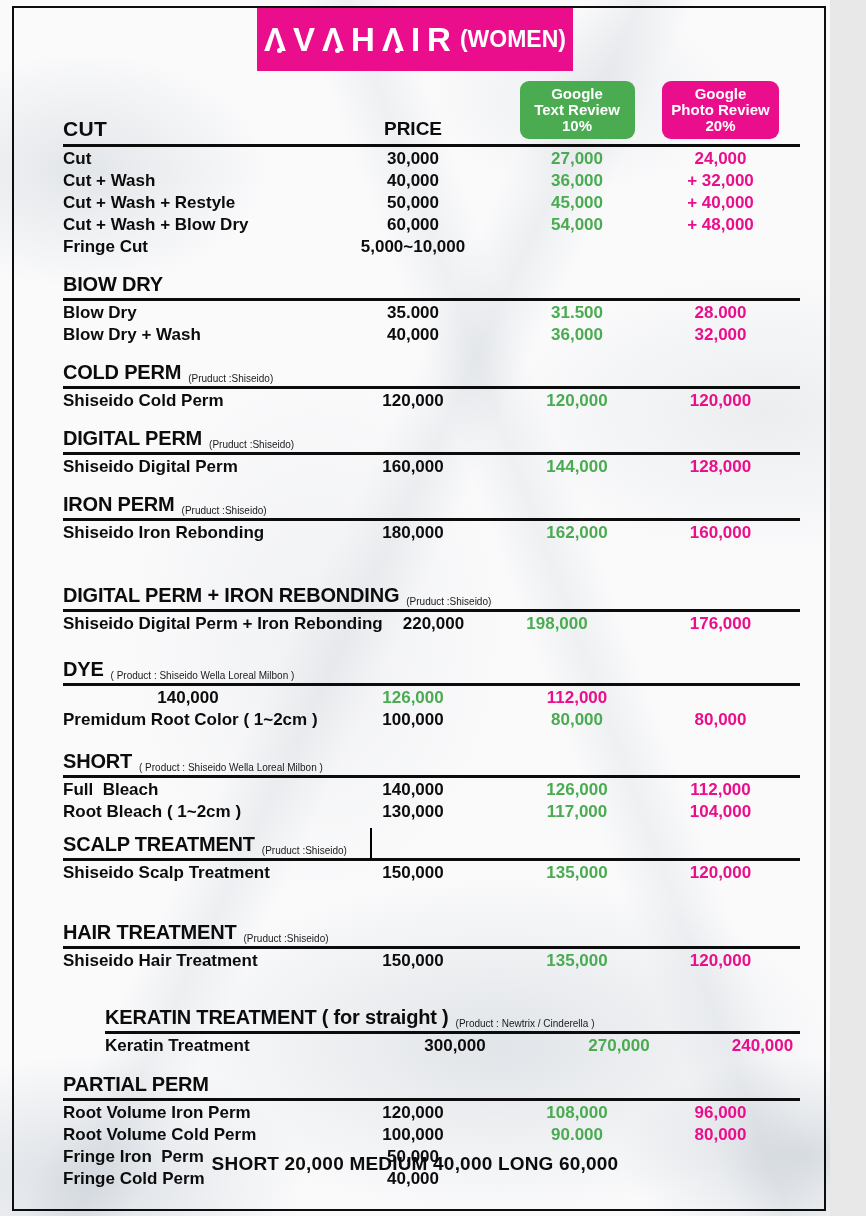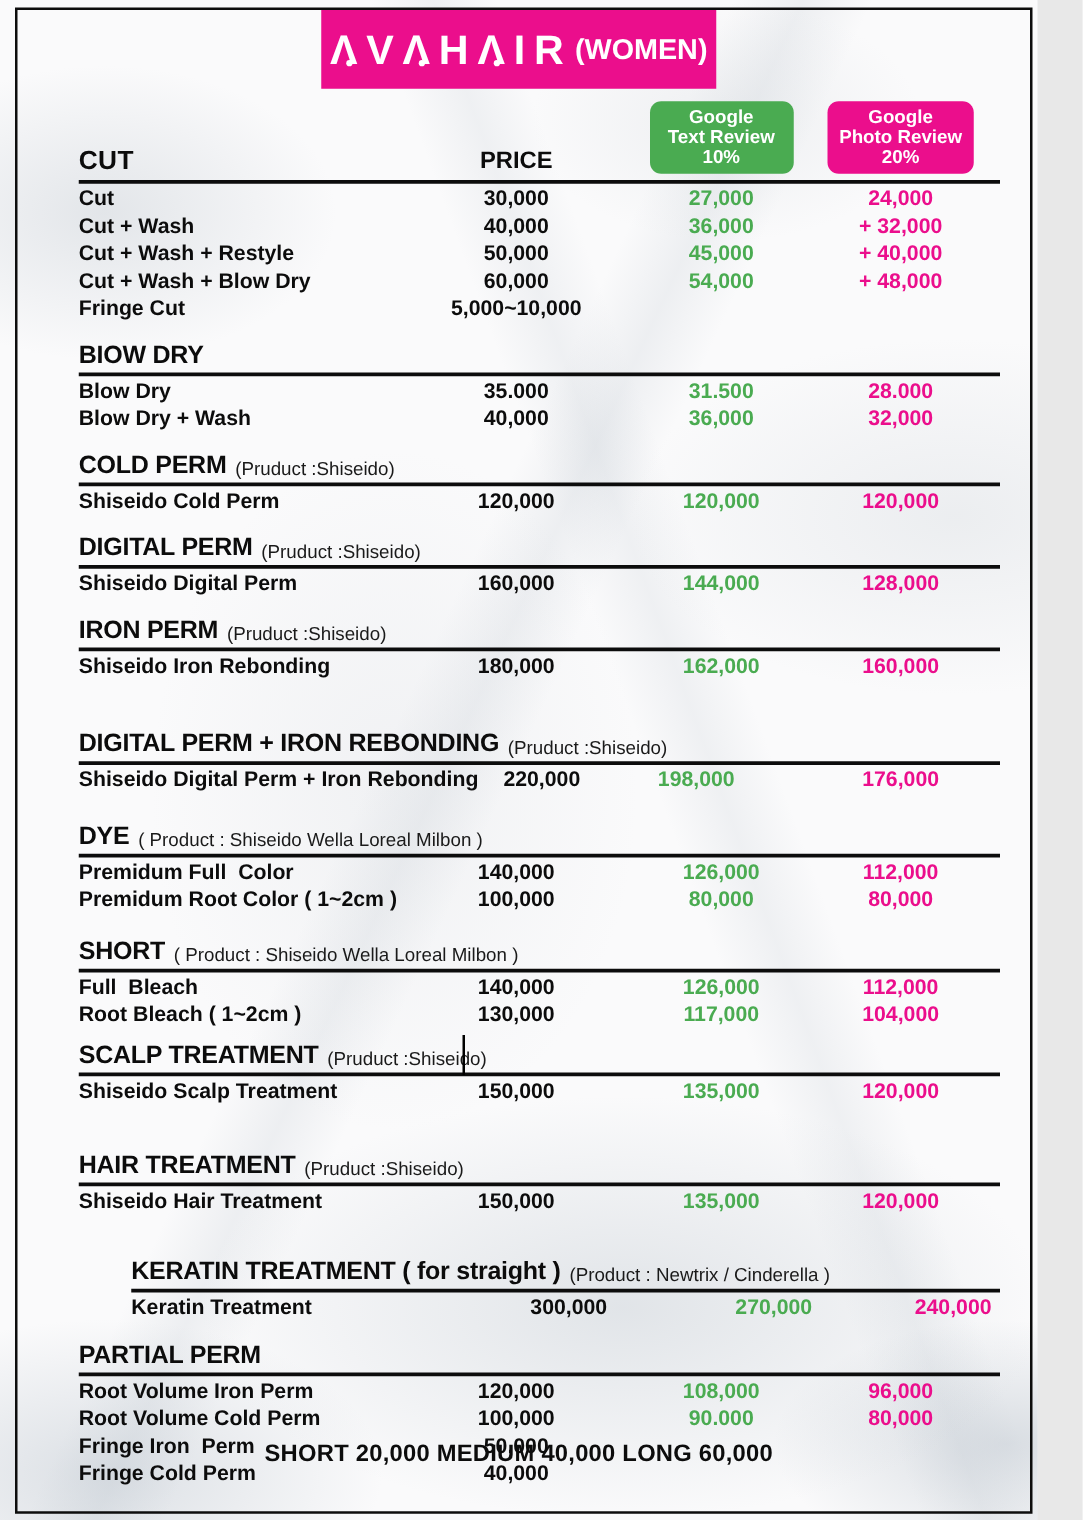--- a/index.html
+++ b/index.html
@@ -80,21 +80,21 @@
   .s9{margin-top:35px;}
   .s10{margin-top:32px;margin-left:42px;}
   .s11{margin-top:14px;}
   .sec-head{
     position:relative;
     display:flex;align-items:flex-end;gap:7px;
     border-bottom:3px solid #0c0c0c;
     padding-bottom:2px;
   }
   .sec-title{font-size:20px;font-weight:800;color:#0c0c0c;line-height:24px;white-space:pre;letter-spacing:-.2px;}
-  .sec-note{font-size:15px;font-weight:400;color:#1a1a1a;white-space:pre;}
+  .sec-note{font-size:10px;font-weight:400;color:#1a1a1a;white-space:pre;}
   .cursor{position:absolute;left:307px;top:-4px;width:2px;height:32px;background:#000;display:none;}
 
   .rows{margin-top:2px;}
   .row{align-items:baseline;height:22px;}
   .c-name{font-size:17px;font-weight:700;color:#0c0c0c;white-space:pre;overflow:visible;}
   .c-price,.c-text,.c-photo{font-size:17px;font-weight:700;text-align:center;white-space:pre;}
   .c-price{color:#0c0c0c;}
   .c-text{color:var(--green);}
   .c-photo{color:var(--pink);}
   .row-long{grid-template-columns:auto 1fr 128px 159px;gap:20px;}
@@ -262,21 +262,20 @@
   </section>
 
   <section class="section s6">
     <div class="sec-head">
       <span class="sec-title">DYE</span>
       <span class="sec-note">( Product : Shiseido Wella Loreal Milbon )</span>
 
     </div>
     <div class="rows">
               <div class="grid4 row">
-                <div class="c-name">Premidum Full  Color</div>
                 <div class="c-price">140,000</div>
                 <div class="c-text">126,000</div>
                 <div class="c-photo">112,000</div>
               </div>
               <div class="grid4 row">
                 <div class="c-name">Premidum Root Color ( 1~2cm )</div>
                 <div class="c-price">100,000</div>
                 <div class="c-text">80,000</div>
                 <div class="c-photo">80,000</div>
               </div>

